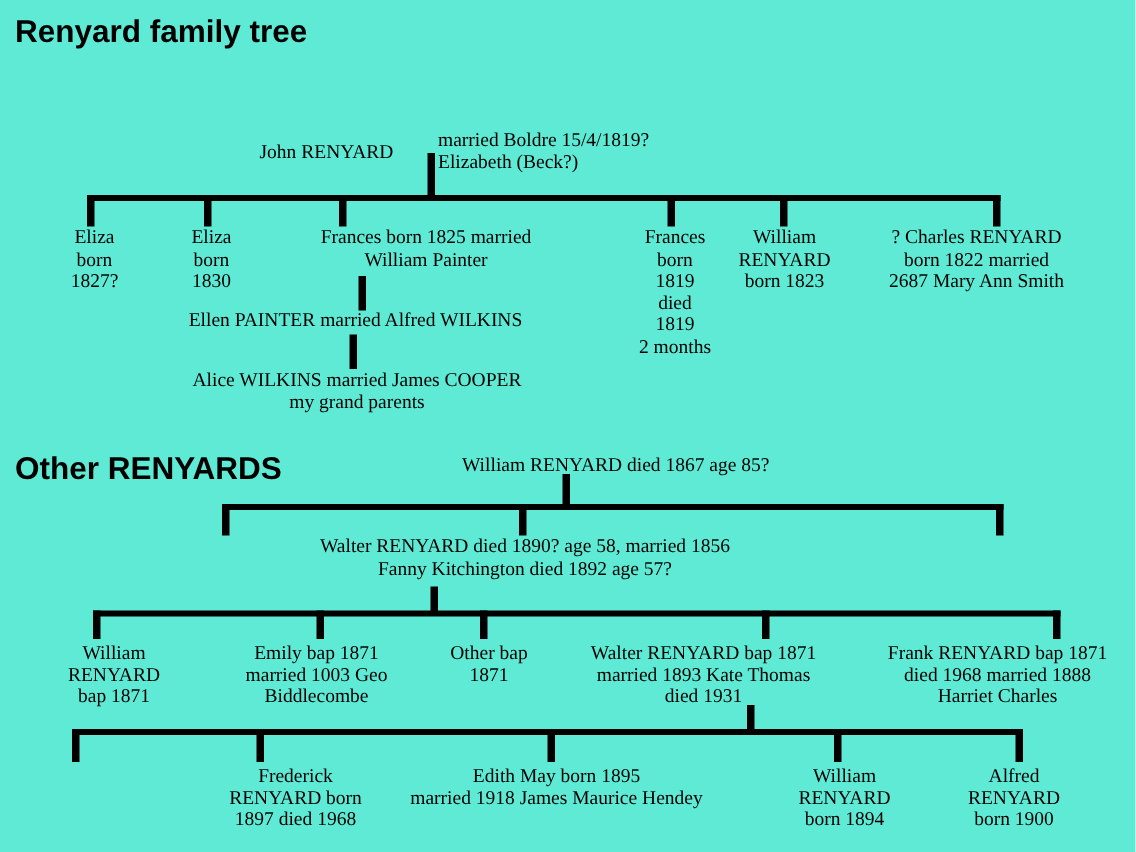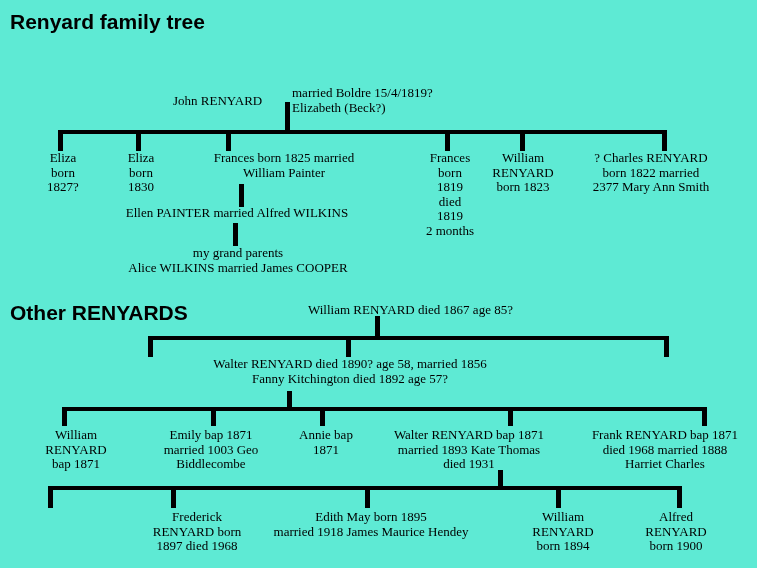--- a/index.html
+++ b/index.html
@@ -66,29 +66,29 @@
       <div>2 months</div>
     </div>
   <div class="txt ctr" style="left:523px; top:151px;">
       <div>William</div>
       <div>RENYARD</div>
       <div>born 1823</div>
     </div>
   <div class="txt ctr" style="left:651px; top:151px;">
       <div>? Charles RENYARD</div>
       <div>born 1822 married</div>
-      <div>2377 Mary Ann Smith</div>
+      <div>2687 Mary Ann Smith</div>
     </div>
 
   <div class="vline" style="left:239px; top:184px; height:23px;"></div>
   <div class="txt ctr" style="left:237px; top:206px;">Ellen PAINTER married Alfred WILKINS</div>
   <div class="vline" style="left:233px; top:223px; height:23px;"></div>
   <div class="txt ctr" style="left:238px; top:246px;">
+      <div>Alice WILKINS married James COOPER</div>
       <div>my grand parents</div>
-      <div>Alice WILKINS married James COOPER</div>
     </div>
 
   <div class="txt" style="left:308px; top:303px;">William RENYARD died 1867 age 85?</div>
   <div class="vline" style="left:375px; top:316px; height:22px;"></div>
 
   <div class="hline" style="left:148px; top:336px; width:521px;"></div>
   <div class="vline" style="left:148px; top:336px; height:21px;"></div>
   <div class="vline" style="left:346px; top:336px; height:21px;"></div>
   <div class="vline" style="left:664px; top:336px; height:21px;"></div>
 
@@ -109,21 +109,21 @@
       <div>William</div>
       <div>RENYARD</div>
       <div>bap 1871</div>
     </div>
   <div class="txt ctr" style="left:211px; top:428px;">
       <div>Emily bap 1871</div>
       <div>married 1003 Geo</div>
       <div>Biddlecombe</div>
     </div>
   <div class="txt ctr" style="left:326px; top:428px;">
-      <div>Annie bap</div>
+      <div>Other bap</div>
       <div>1871</div>
     </div>
   <div class="txt ctr" style="left:469px; top:428px;">
       <div>Walter RENYARD bap 1871</div>
       <div>married 1893 Kate Thomas</div>
       <div>died 1931</div>
     </div>
   <div class="txt ctr" style="left:665px; top:428px;">
       <div>Frank RENYARD bap 1871</div>
       <div>died 1968 married 1888</div>

